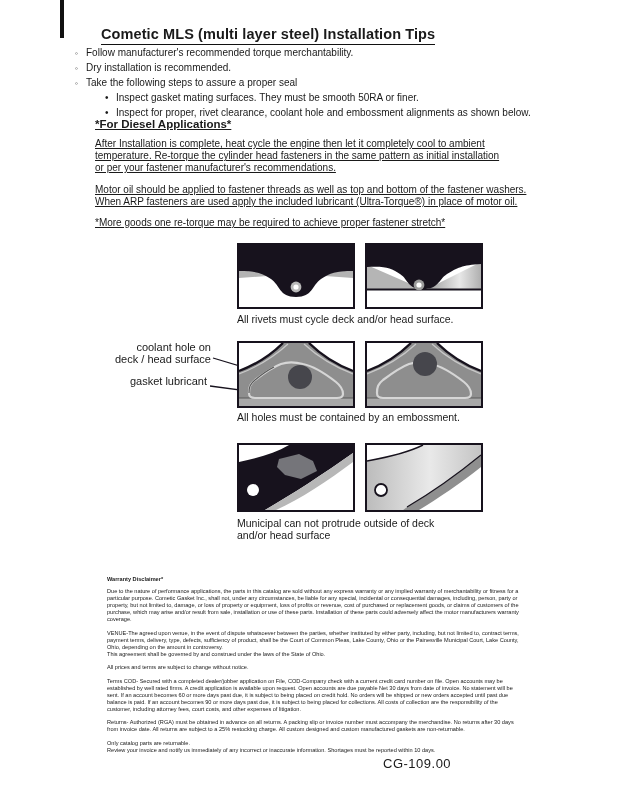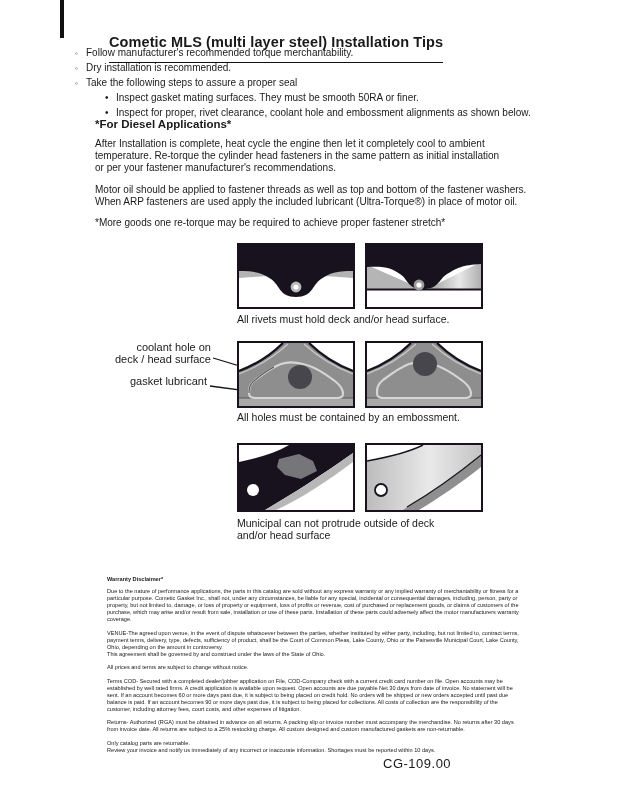--- a/index.html
+++ b/index.html
@@ -1,31 +1,31 @@
 <!DOCTYPE html>
 <html><head>
 <meta charset="utf-8">
 <style>
   html,body{margin:0;padding:0;}
   body{width:618px;height:800px;background:#ffffff;position:relative;overflow:hidden;
        font-family:"Liberation Sans","DejaVu Sans",sans-serif;color:#1a1a1a;}
   .page{position:absolute;inset:0;background:#fff;}
   .artifact{position:absolute;left:60px;top:0;width:3.5px;height:38px;background:#111;}
 
-  h1.title{position:absolute;left:97px;top:22px;margin:12px;font-size:14.5px;font-weight:bold;
-       display:inline-block;border-bottom:1.6px solid #111;padding-bottom:12px;letter-spacing:.1px;}
+  h1.title{position:absolute;left:97px;top:22px;margin:4px;font-size:14.5px;font-weight:bold;
+       display:inline-block;border-bottom:1.6px solid #111;padding-bottom:2px;letter-spacing:.1px;}
 
   .tips{position:absolute;left:75px;top:45px;width:470px;font-size:10px;line-height:15px;}
   .tip{display:flex;}
   .tip .mk{width:11px;flex:0 0 11px;text-align:left;}
   .tip.l1 .mk{font-size:8px;transform:translateY(1px);}
   .tip.l2{margin-left:30px;}
   .tip.l2 .mk{font-size:10px;}
 
-  .diesel{position:absolute;left:95px;top:118px;width:444px;}
+  .diesel{position:absolute;left:95px;top:118px;width:444px;text-decoration:underline;}
   .diesel h2{margin:0 0 8px 0;font-size:11.5px;font-weight:bold;}
   .diesel p{margin:0 0 9px 0;font-size:10px;line-height:12.2px;white-space:pre-line;}
 
   .dlabel{position:absolute;width:119px;text-align:center;font-size:13.5px;font-weight:bold;letter-spacing:.3px;margin-top:32px;}
   .dbox{position:absolute;width:114px;height:62px;border:2.5px solid #17121d;background:#fff;}
   .dbox svg{display:block;}
   .dcap{position:absolute;left:237px;font-size:10.5px;line-height:12px;white-space:pre-line;}
 
   .ann{position:absolute;font-size:11px;line-height:11.5px;text-align:right;white-space:pre-line;}
   .leader{position:absolute;left:207px;top:352px;}
@@ -102,21 +102,21 @@
       </defs>
       <rect x="0" y="0" width="114" height="62" fill="#ffffff"></rect>
       <polygon points="0,20 55,44 0,44" fill="#b5b5b5"></polygon>
       <polygon points="114,17 114,44 60,44" fill="url(#g1)"></polygon>
       <path d="M0,0 H114 V19 C95,20 90,23 80,29 C71,35 72,44 56,44 C40,44 42,35 33,29 C24,23 19,21 0,22 Z" fill="#17121d"></path>
       <line x1="0" y1="44.5" x2="114" y2="44.5" stroke="#17121d" stroke-width="1.8"></line>
       <circle cx="52" cy="40" r="5.4" fill="#9c9c9c"></circle>
       <circle cx="52" cy="40" r="2.6" fill="#ffffff"></circle>
     </svg>
   </div>
-  <div class="dcap" style="top:313px;">All rivets must hold deck and/or head surface.</div>
+  <div class="dcap" style="top:313px;">All rivets must cycle deck and/or head surface.</div>
 
   <div class="dlabel" style="left:237px;top:325px;">RIGHT</div>
   <div class="dlabel" style="left:365px;top:325px;">WRONG</div>
 
   <div class="ann" style="right:407px;top:342px;">coolant hole on
 deck / head surface</div>
   <div class="ann" style="right:411px;top:376px;">gasket lubricant</div>
   <svg class="leader" width="95" height="48" viewBox="0 0 95 48">
     <line x1="6" y1="6" x2="86" y2="30" stroke="#17121d" stroke-width="1.3"></line>
     <line x1="3" y1="34" x2="56" y2="41" stroke="#17121d" stroke-width="1.3"></line>

